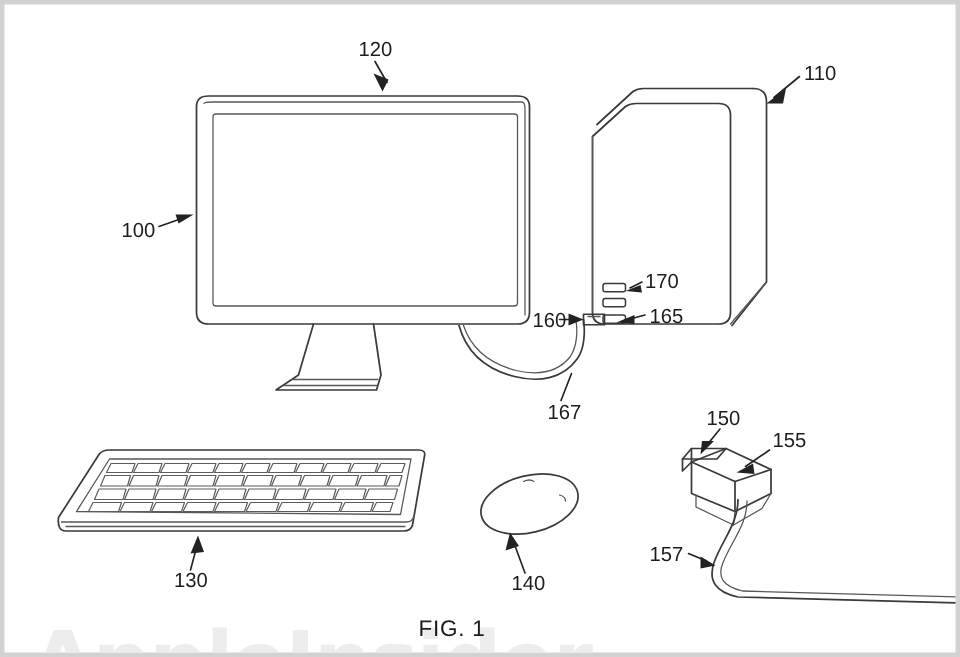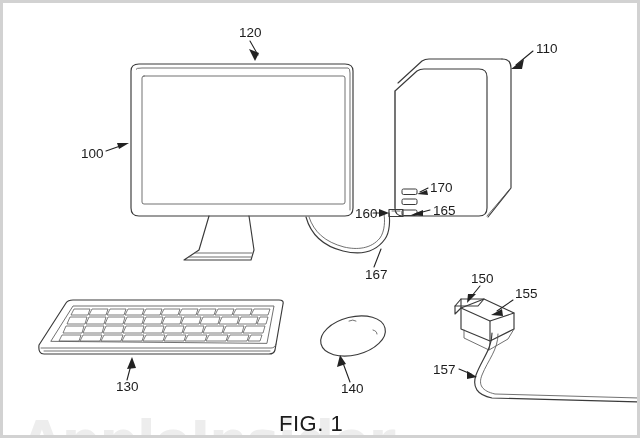--- a/index.html
+++ b/index.html
@@ -39,21 +39,21 @@
     white-space: nowrap;
     user-select: none;
     z-index: 1;
     margin-top: 48px;
   }
   .figcaption {
     position: absolute;
     left: 276px;
     top: 408px;
     font-family: "Liberation Sans", sans-serif;
-    font-size: 22px;
+    font-size: 15px;
     letter-spacing: 0.5px;
     color: #1c1c1c;
     white-space: nowrap;
     z-index: 3;
   }
   
   .ln {
     fill: none;
     stroke: #3a3a3a;
     stroke-width: 1.15;

